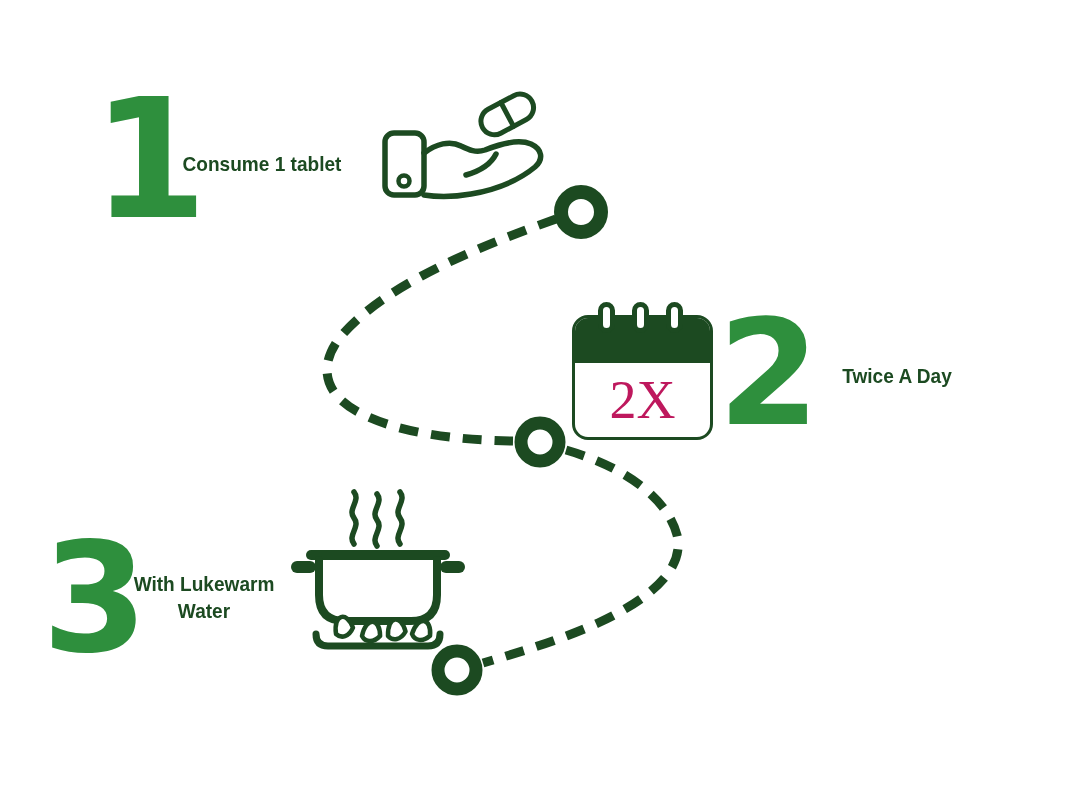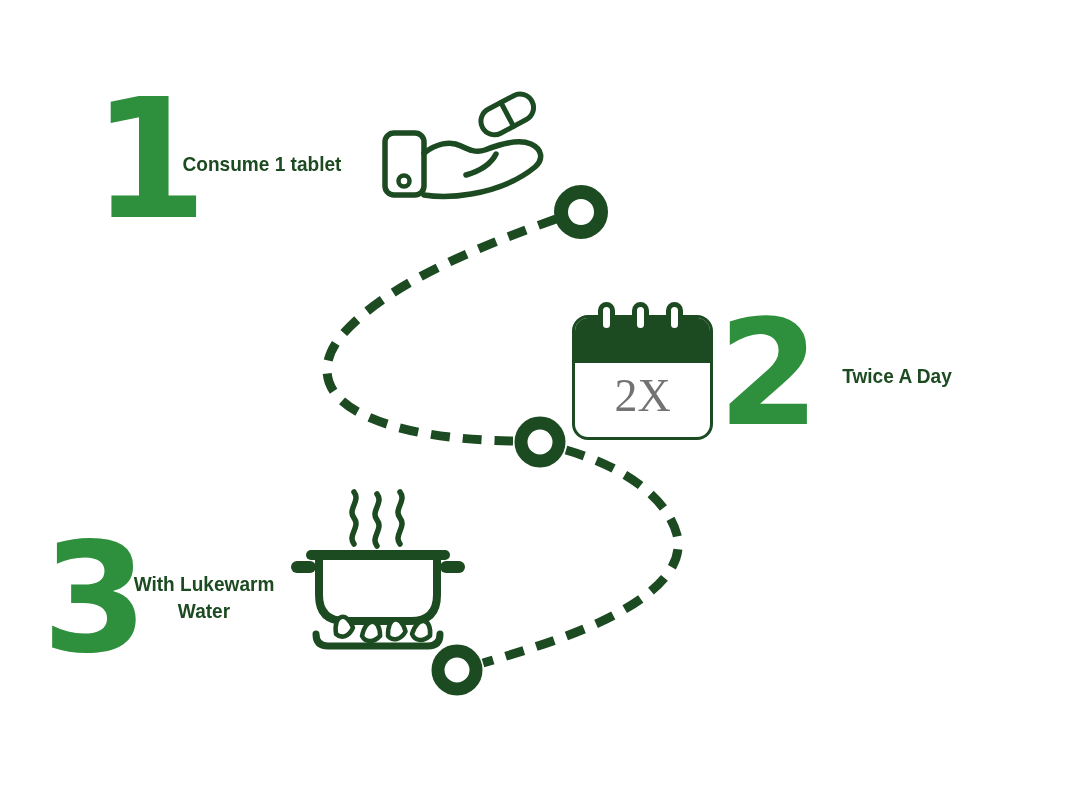--- a/index.html
+++ b/index.html
@@ -42,21 +42,21 @@
   .calendar{position:absolute;left:572px;top:302px;width:141px;height:138px;}
   .cal-body{
     position:absolute;left:0;top:13px;width:141px;height:125px;
     box-sizing:border-box;border:3px solid #1c4a21;border-radius:16px;
     background:#ffffff;overflow:hidden;
   }
   .cal-header{height:45px;background:#1c4a21;}
   .cal-value{
     text-align:center;margin-top:8px;
     font-family:"Liberation Serif",serif;
-    font-size:46px;color:#737373;line-height:1.1;
+    font-size:54px;color:#be185d;line-height:1.1;
   }
   .cal-ring{
     position:absolute;top:0;width:17px;height:31px;
     box-sizing:border-box;border:5px solid #1c4a21;border-radius:9px;
     background:#ffffff;z-index:2;
   }
   .ring-a{left:26px;}
   .ring-b{left:60px;}
   .ring-c{left:94px;}
 </style>

